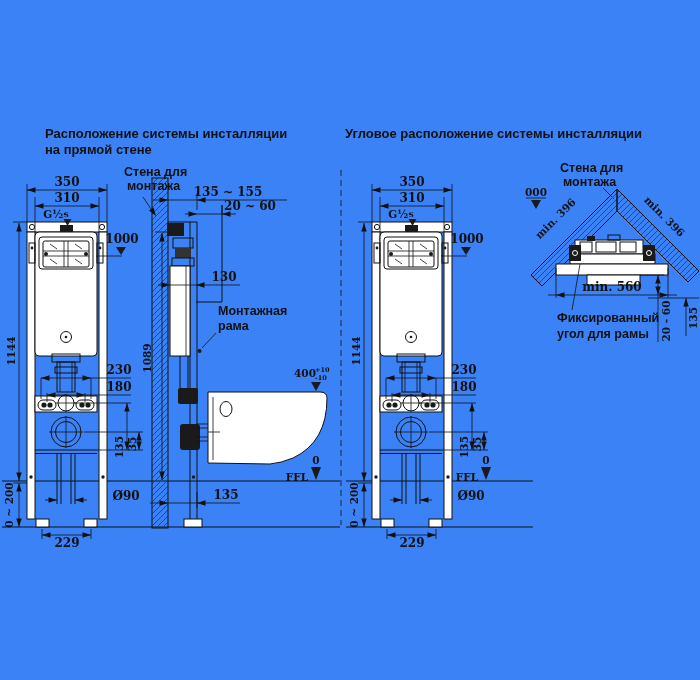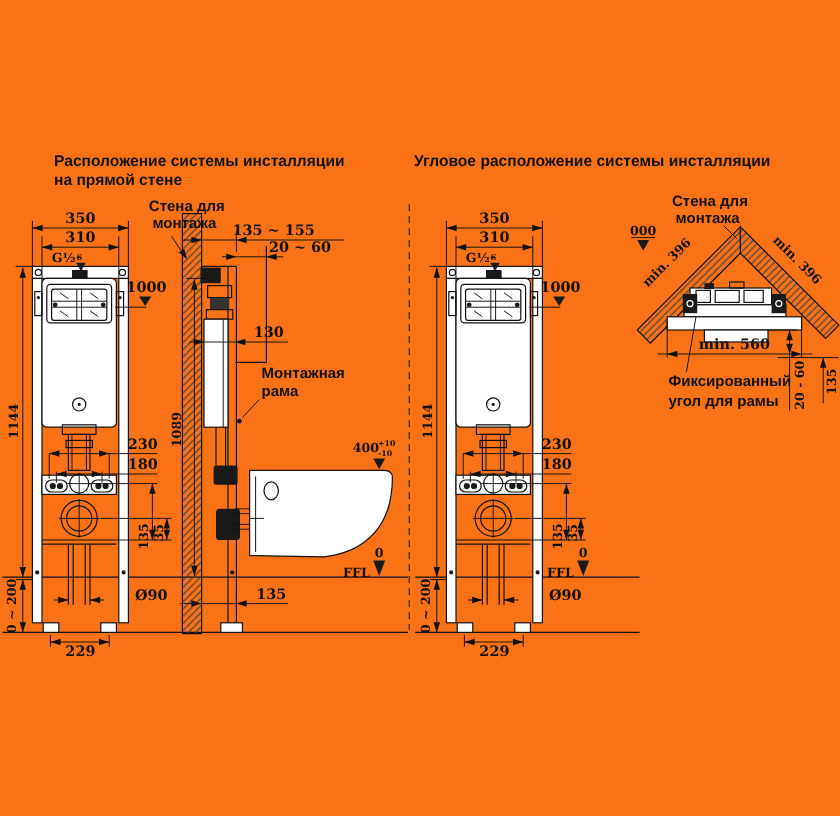--- a/index.html
+++ b/index.html
@@ -1,16 +1,16 @@
 <!DOCTYPE html>
 <html><head>
 <meta charset="utf-8">
 <style>
   html,body{margin:0;padding:0;background:#ffffff;}
-  .stage{position:relative;width:700px;height:680px;background:#f97316;overflow:hidden;text-align:right;}
+  .stage{position:relative;width:700px;height:680px;background:#3b82f6;overflow:hidden;text-align:right;}
   svg{display:block;}
   .ln{stroke:#111;stroke-width:1;fill:none;}
   .lnw{stroke:#111;stroke-width:1;fill:#fff;}
   .thin{stroke:#111;stroke-width:0.8;fill:none;}
   .blk{fill:#1a1a1a;stroke:none;}
   .dim{font-family:"DejaVu Serif","Liberation Serif",serif;font-weight:bold;font-size:12px;fill:#111;text-anchor:middle;}
   .dimS{font-family:"DejaVu Serif","Liberation Serif",serif;font-weight:bold;font-size:10.5px;fill:#111;text-anchor:middle;}
   .dimT{font-family:"DejaVu Serif","Liberation Serif",serif;font-weight:bold;font-size:6.5px;fill:#111;text-anchor:start;}
   .lbl{font-family:"Liberation Sans","DejaVu Sans",sans-serif;font-weight:bold;font-size:12.5px;fill:#111;text-anchor:start;}
   .ttl{font-family:"Liberation Sans","DejaVu Sans",sans-serif;font-weight:bold;font-size:13px;fill:#111;text-anchor:start;}

